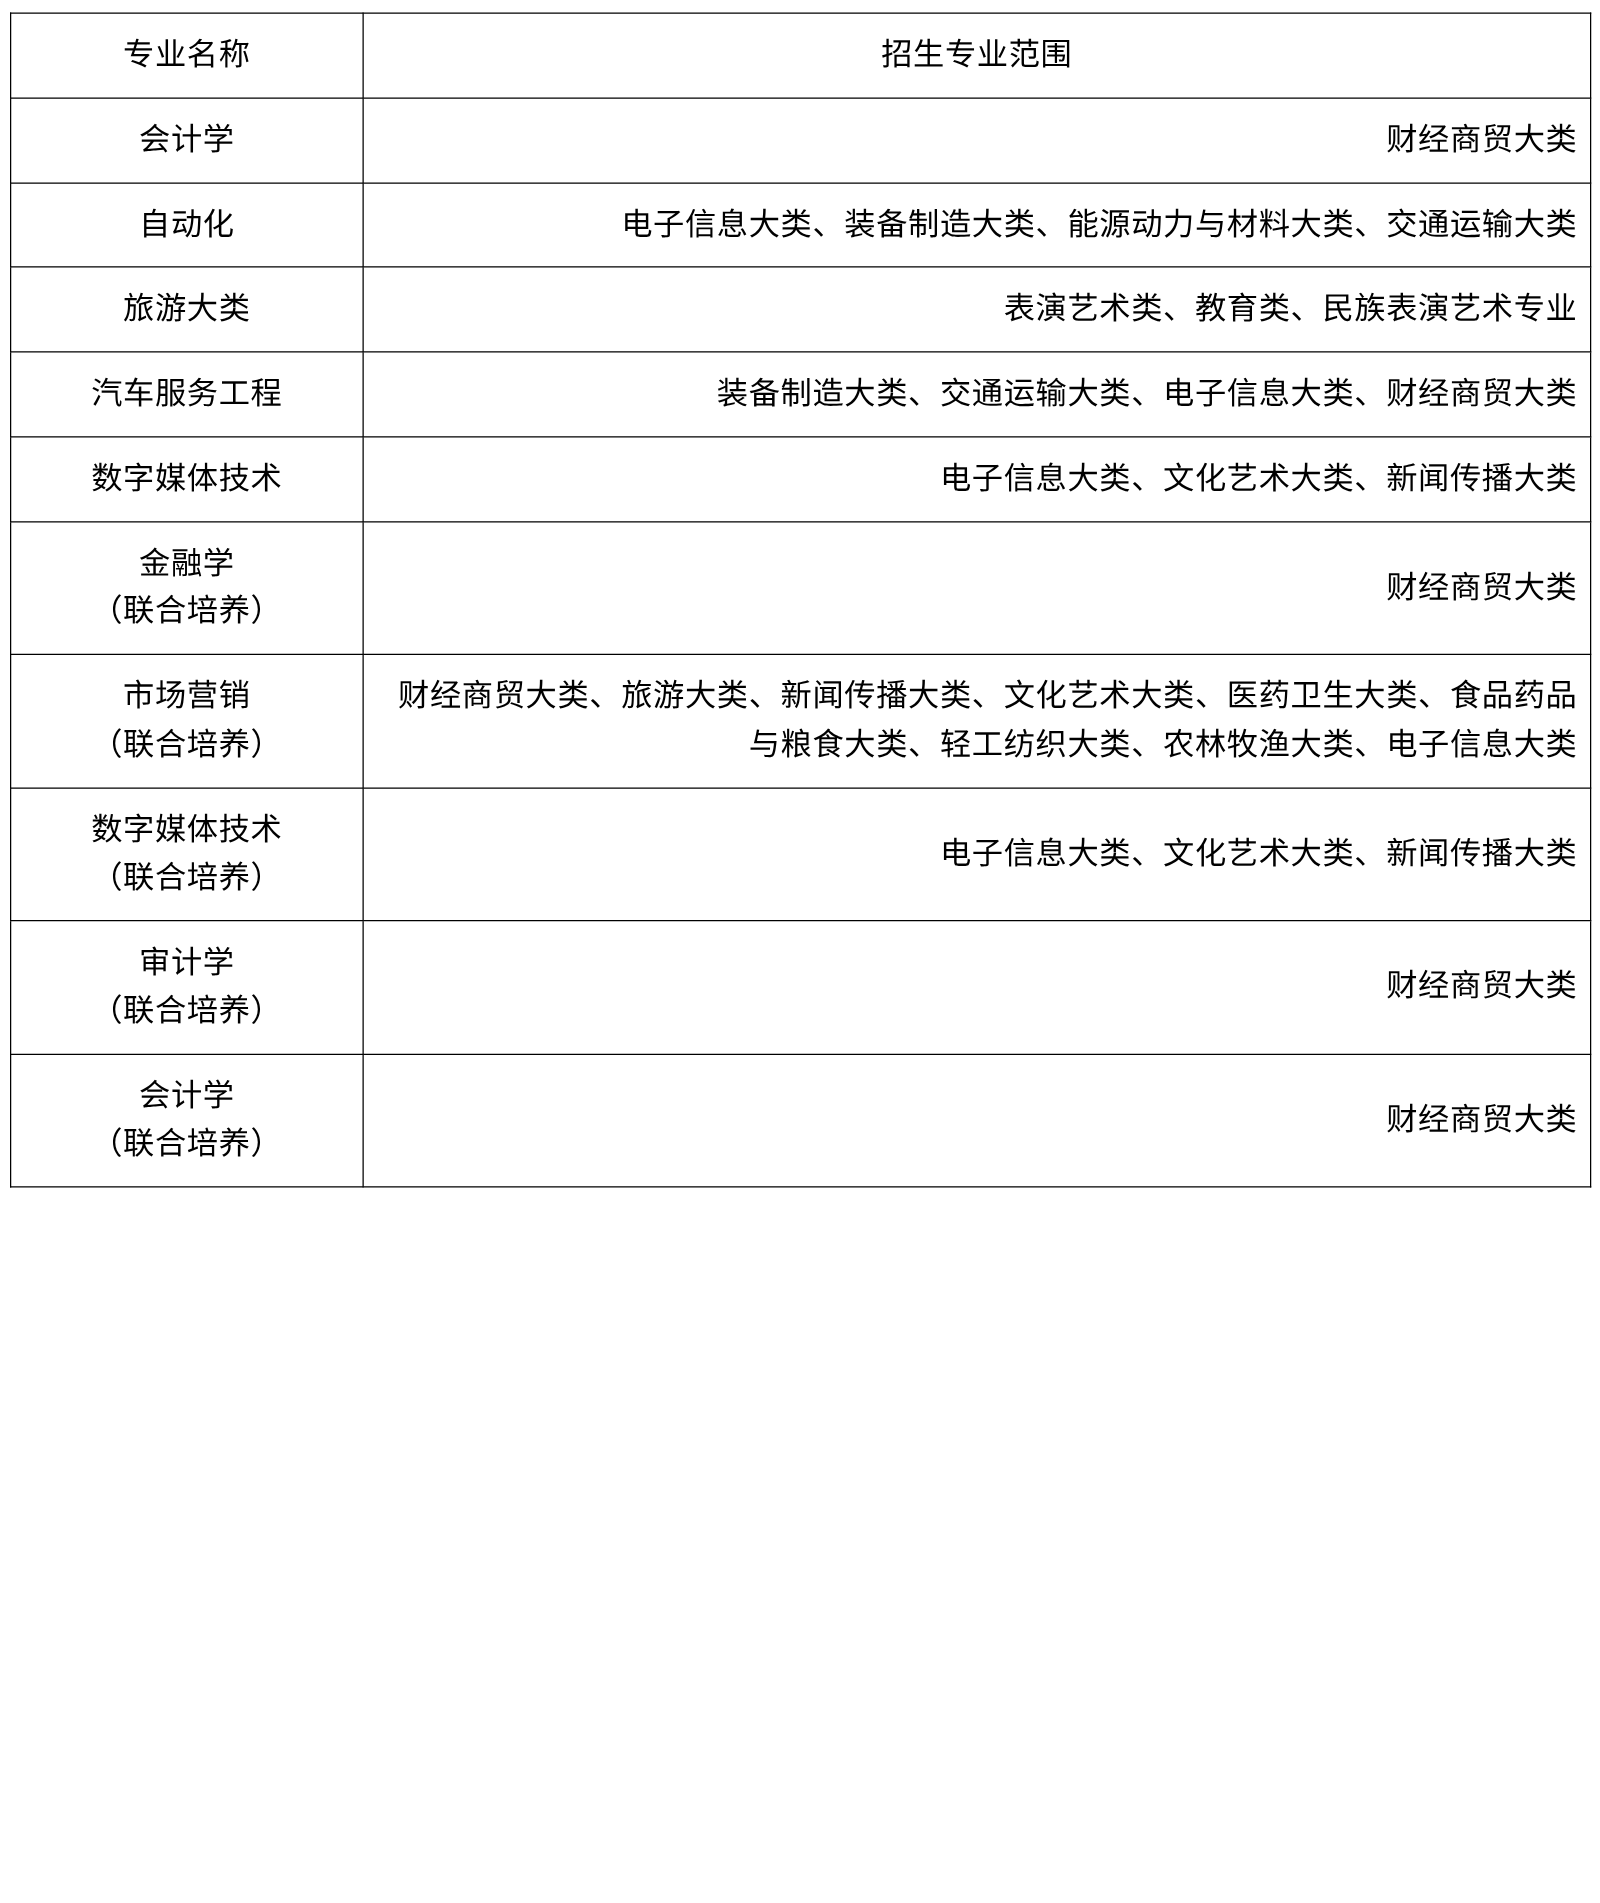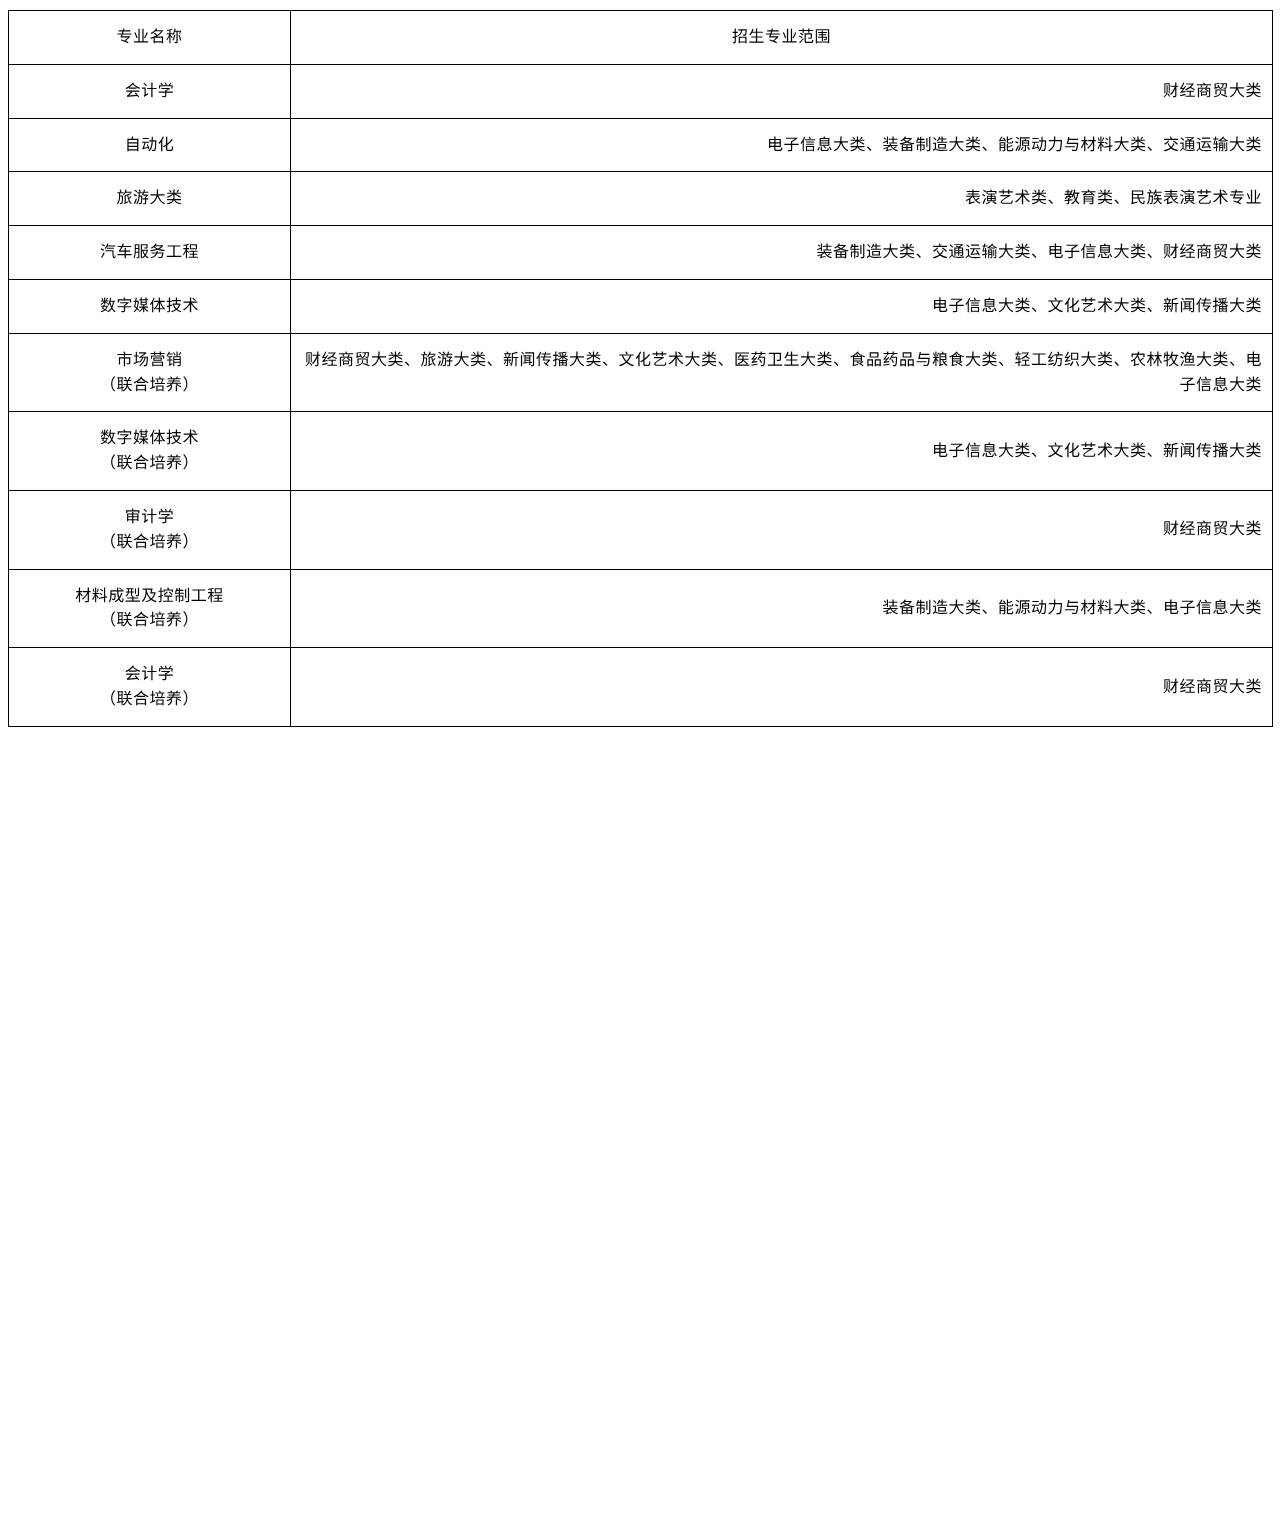--- a/index.html
+++ b/index.html
@@ -23,21 +23,21 @@
     border-collapse: collapse;
     width: 1264px;
     margin: 0 auto;
     table-layout: fixed;
   }
   table.major-table td,
   table.major-table th {
     border: 1.6px solid #000000;
     vertical-align: middle;
     font-weight: normal;
-    font-size: 16px;
+    font-size: 25px;
     line-height: 1.55;
     padding: 14px 10px;
     letter-spacing: 0.5px;
   }
   col.col-name { width: 282px; }
   col.col-scope { width: 982px; }
 
   .cell-name {
     text-align: center;
     padding-left: 6px;
@@ -100,20 +100,27 @@
         <td class="cell-scope">装备制造大类、交通运输大类、电子信息大类、财经商贸大类</td>
       </tr>
       <tr class="row-tall">
         <td class="cell-name">
           <span class="name-line">数字媒体技术</span>
         </td>
         <td class="cell-scope">电子信息大类、文化艺术大类、新闻传播大类</td>
       </tr>
       <tr>
         <td class="cell-name">
+          <span class="name-line">金融学</span>
+          <span class="name-sub">（联合培养）</span>
+        </td>
+        <td class="cell-scope">财经商贸大类</td>
+      </tr>
+      <tr>
+        <td class="cell-name">
           <span class="name-line">市场营销</span>
           <span class="name-sub">（联合培养）</span>
         </td>
         <td class="cell-scope">财经商贸大类、旅游大类、新闻传播大类、文化艺术大类、医药卫生大类、食品药品与粮食大类、轻工纺织大类、农林牧渔大类、电子信息大类</td>
       </tr>
       <tr>
         <td class="cell-name">
           <span class="name-line">数字媒体技术</span>
           <span class="name-sub">（联合培养）</span>
         </td>
@@ -121,27 +128,20 @@
       </tr>
       <tr>
         <td class="cell-name">
           <span class="name-line">审计学</span>
           <span class="name-sub">（联合培养）</span>
         </td>
         <td class="cell-scope">财经商贸大类</td>
       </tr>
       <tr>
         <td class="cell-name">
-          <span class="name-line">材料成型及控制工程</span>
-          <span class="name-sub">（联合培养）</span>
-        </td>
-        <td class="cell-scope">装备制造大类、能源动力与材料大类、电子信息大类</td>
-      </tr>
-      <tr>
-        <td class="cell-name">
           <span class="name-line">会计学</span>
           <span class="name-sub">（联合培养）</span>
         </td>
         <td class="cell-scope">财经商贸大类</td>
       </tr>
     </tbody>
   </table>
 </div>
 
 </body></html>

